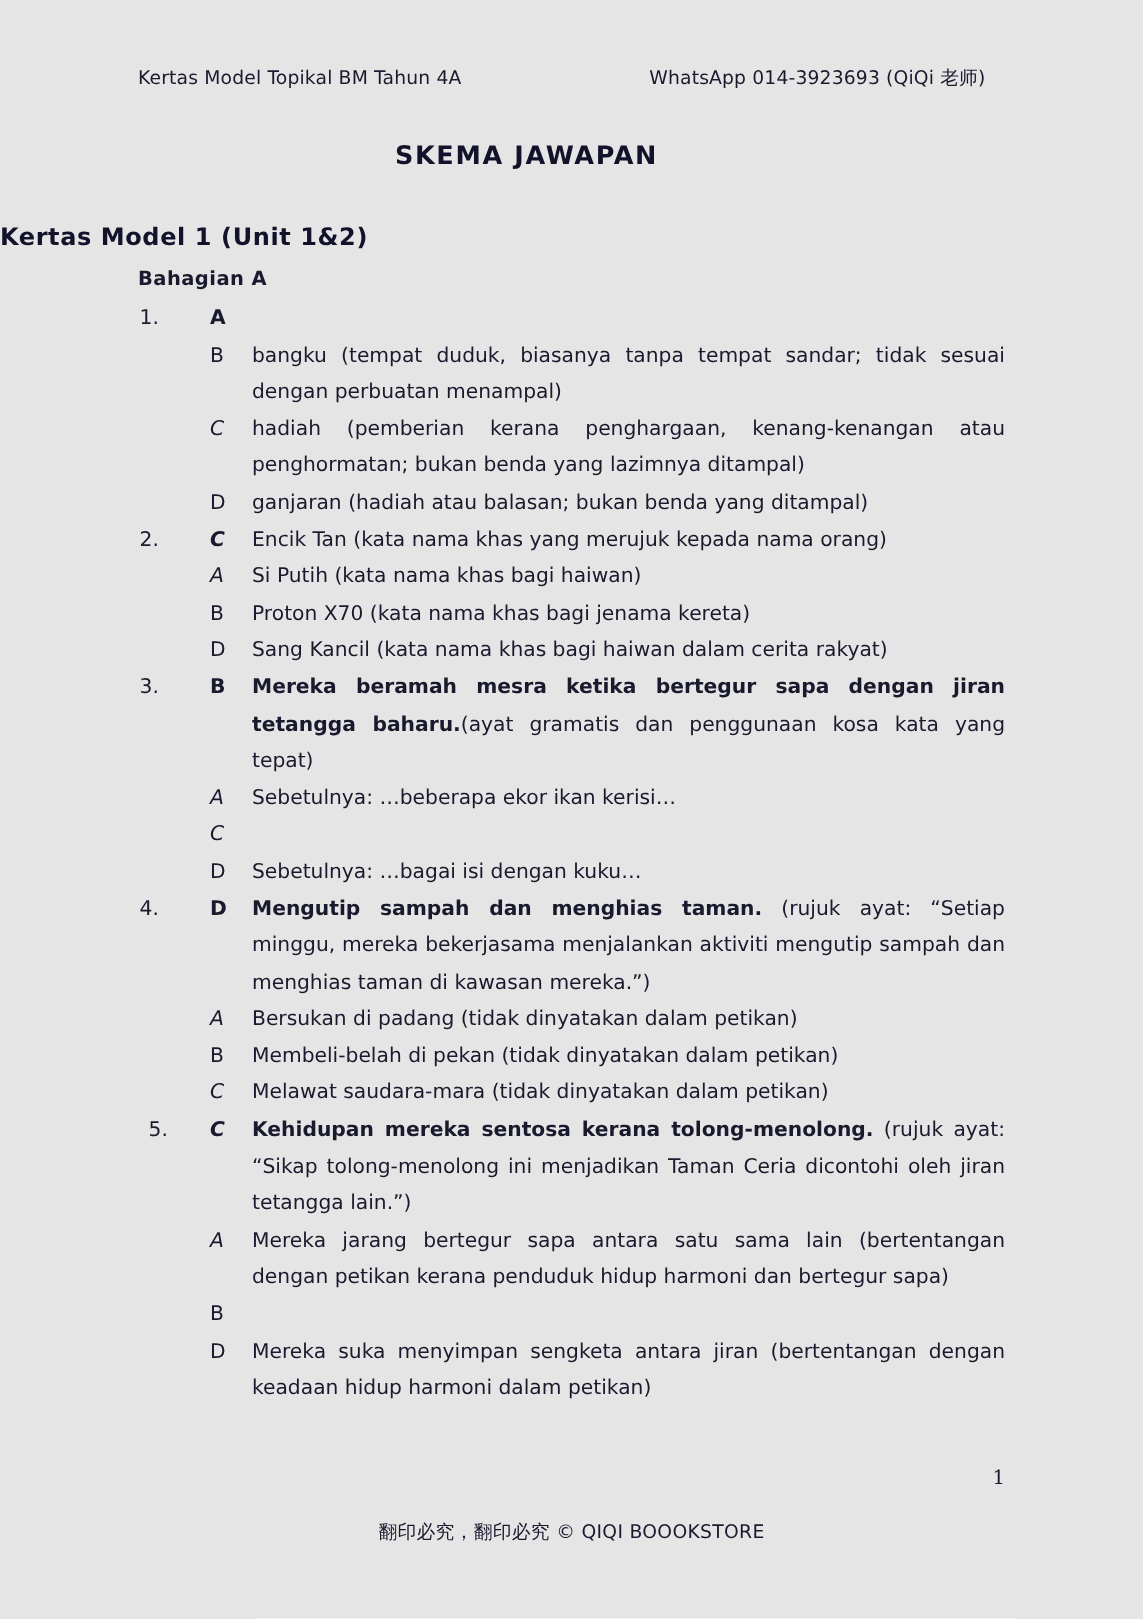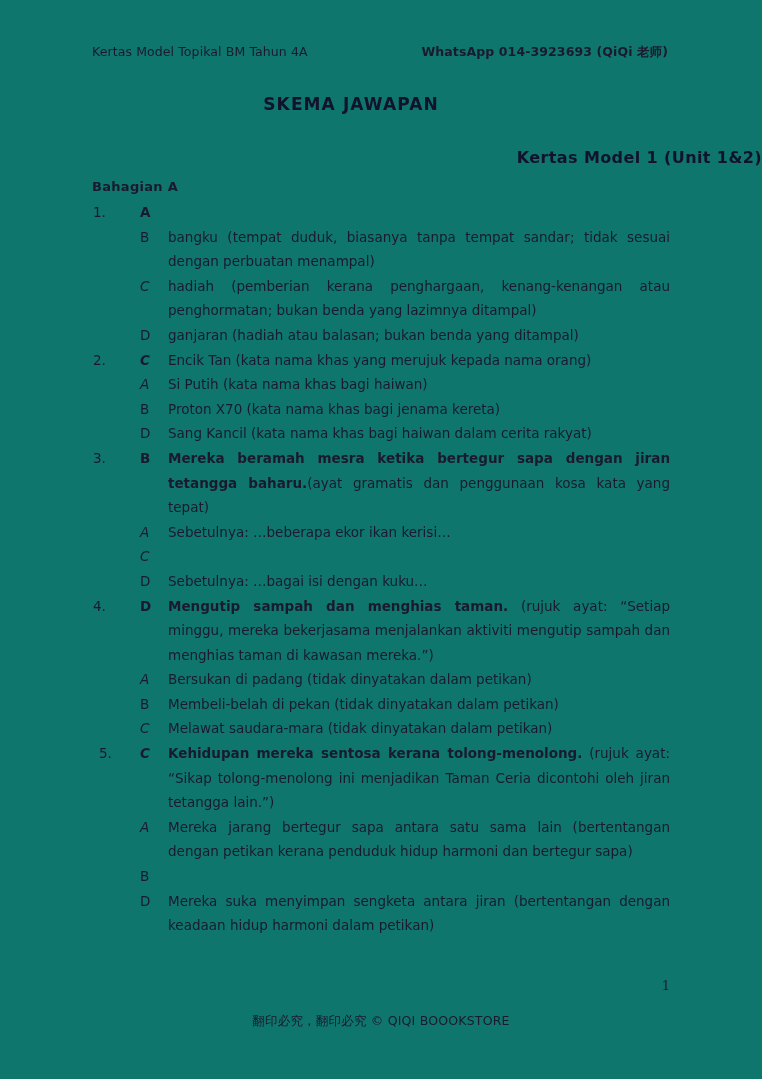--- a/index.html
+++ b/index.html
@@ -9,61 +9,60 @@
     background: #ffffff;
   }
   body {
     font-family: "DejaVu Sans", "Liberation Sans", sans-serif;
     color: #1a1a2e;
   }
   .page {
     position: relative;
     width: 762px;
     height: 1079px;
-    background: #0f766e;
+    background: #e5e5e5;
     overflow: hidden;
     box-sizing: border-box;
   }
 
   
   .doc-header {
     position: absolute;
     left: 92px;
     top: 44px;
     width: 578px;
     display: flex;
     justify-content: space-between;
     align-items: baseline;
     font-size: 12.5px;
     letter-spacing: .1px;
     color: #1a1a2e;
   }
   .doc-header .right {
-    margin-right: 2px;
-    font-weight: bold;
+    margin-right: 13px;
   }
 
   
   .title-main {
     position: absolute;
     left: 0;
     top: 94px;
     width: 702px;
     text-align: center;
     font-size: 17px;
     font-weight: bold;
     letter-spacing: 1.1px;
     color: #12122a;
   }
   .title-sub {
     position: absolute;
     left: 0;
     top: 148px;
     width: 762px;
-    text-align: right;
+    text-align: left;
     font-size: 16px;
     font-weight: bold;
     letter-spacing: .4px;
     color: #12122a;
   }
 
   .section-label {
     position: absolute;
     left: 92px;
     top: 179px;

